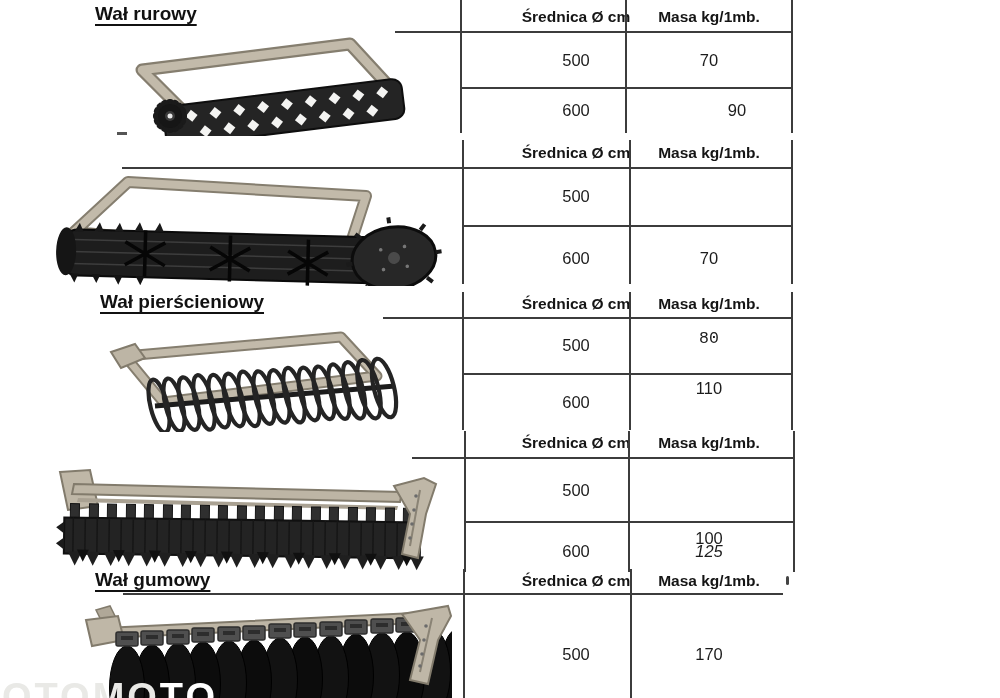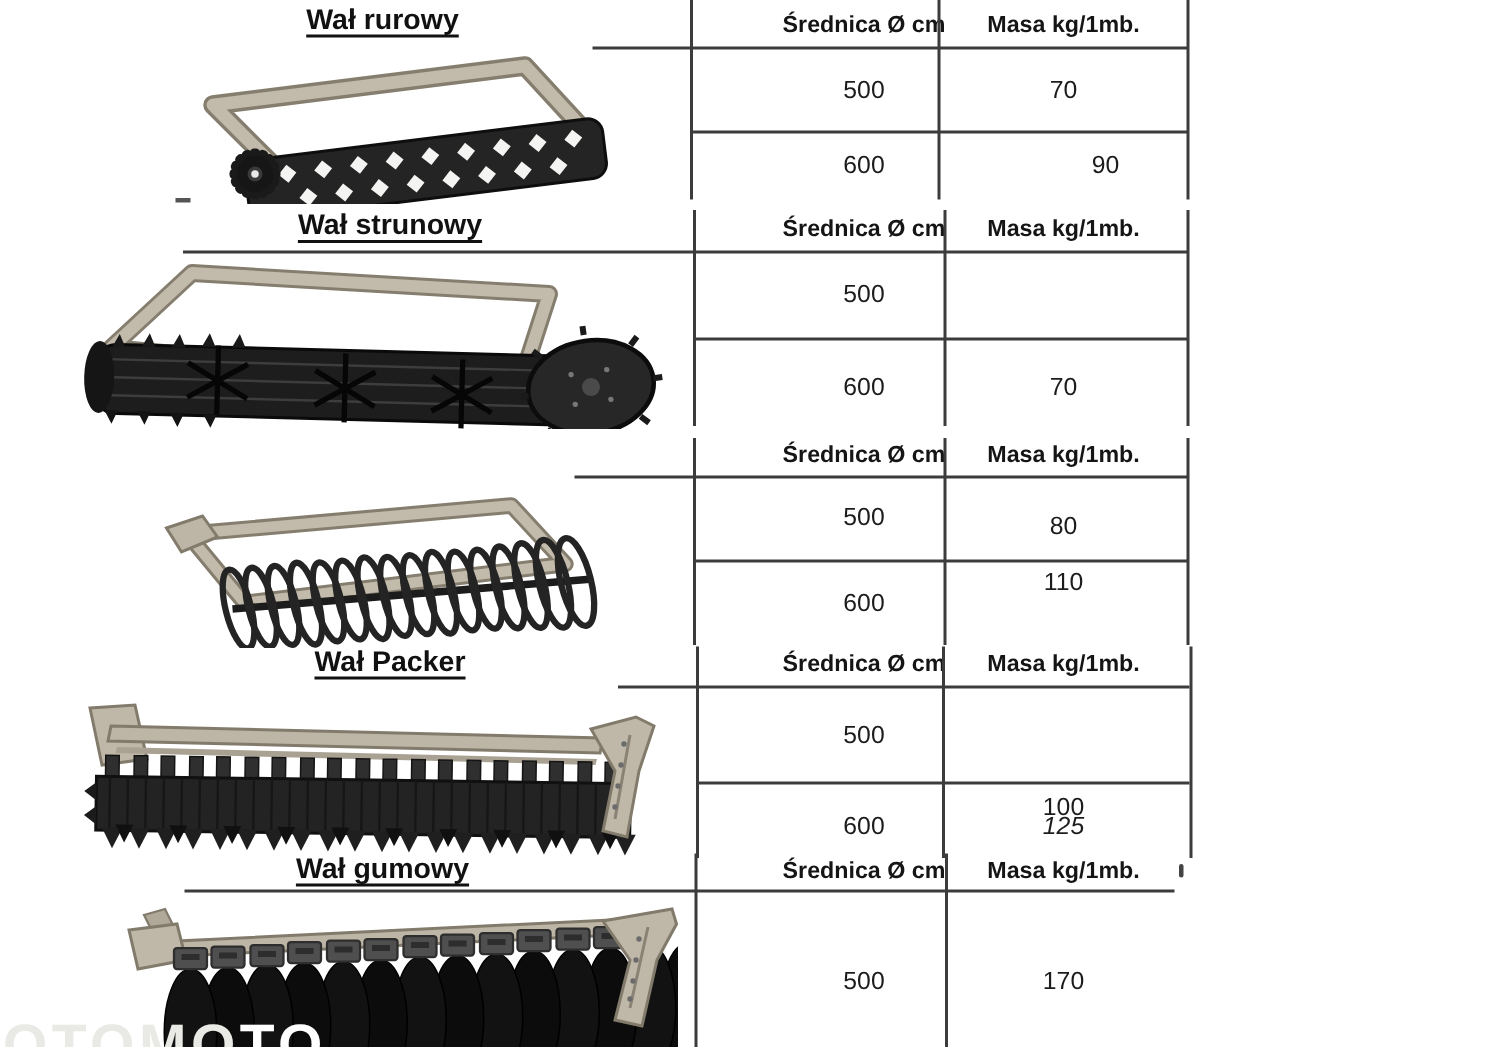--- a/index.html
+++ b/index.html
@@ -1,21 +1,21 @@
 <!DOCTYPE html>
 <html><head>
 <meta charset="utf-8">
 <style>
   html,body{margin:0;padding:0;background:#fff;}
   #canvas{position:relative;width:1000px;height:698px;background:#fff;overflow:hidden;
           font-family:"Liberation Sans",sans-serif;color:#1b1b1b;}
   .ln{position:absolute;background:#3c3c3c;}
   .hln{height:2px;}
   .vln{width:2px;}
-  .ptitle{position:absolute;width:320px;text-align:center;font-size:19px;font-weight:700;color:#111;}
+  .ptitle{position:absolute;width:320px;font-size:19px;font-weight:700;color:#111;}
   .ptitle span{text-decoration:underline;text-decoration-thickness:2px;text-underline-offset:4px;}
   .cell{position:absolute;display:flex;align-items:center;justify-content:center;}
   .hcell{font-weight:700;font-size:15.5px;color:#151515;}
   .vcell{font-weight:400;font-size:16.5px;color:#1c1c1c;}
   .c1{left:461px;width:166px;padding-left:32px;}
   .c2{left:627px;width:164px;}
   .imgbox{position:absolute;}
   .artifact{position:absolute;background:#555;}
   .wm{position:absolute;left:2px;top:637px;font-size:38px;font-weight:800;letter-spacing:3px;z-index:6;white-space:nowrap;margin-top:39px;}
   .wm-faint{color:#e9e9e6;}
@@ -76,21 +76,20 @@
   <div class="cell vcell c2" style="top:33px;height:55px;">70</div>
   <div class="cell vcell c1" style="top:88px;height:45px;">600</div>
   <div class="cell vcell c2" style="top:88px;height:45px;padding-left:28px;">90</div>
 
   <div class="ln vln" style="left:460px;top:0;height:133px;"></div>
   <div class="ln vln" style="left:625px;top:0;height:133px;"></div>
   <div class="ln vln" style="left:791px;top:0;height:133px;"></div>
   <div class="ln hln" style="left:395px;top:31px;width:397px;"></div>
   <div class="ln hln" style="left:460px;top:87px;width:332px;"></div>
 
-  <div class="ptitle" style="left:100px;top:140px;"><span>Wał strunowy</span></div>
   <div class="artifact" style="left:117px;top:132px;width:10px;height:3px;"></div>
 
   <svg class="imgbox" style="left:50px;top:168px;" width="392" height="118" viewBox="0 0 392 118">
     <path d="M78,14 L316,28 L296,90 L24,64 Z" fill="none" stroke="#857e6f" stroke-width="12" stroke-linejoin="round"></path>
     <path d="M78,14 L316,28 L296,90 L24,64 Z" fill="none" stroke="#c2baaa" stroke-width="8" stroke-linejoin="round"></path>
     <g transform="rotate(1.5 196 90)">
       <rect x="10" y="66" width="330" height="46" rx="18" fill="#1d1d1d" stroke="#0a0a0a" stroke-width="2"></rect>
       <path d="M14,76 H338 M13,88 H338 M12,100 H337" stroke="#3d3d3d" stroke-width="1.6" fill="none"></path>
       <path d="M24,68 l5,-9 l4,9 z M44,67 l5,-9 l4,9 z M64,67 l5,-9 l4,9 z M84,66 l5,-9 l4,9 z M104,66 l5,-9 l4,9 z" fill="#1a1a1a"></path>
       <path d="M20,110 l5,9 l4,-9 z M42,110 l5,9 l4,-9 z M64,111 l5,9 l4,-9 z M86,111 l5,9 l4,-9 z" fill="#141414"></path>
@@ -115,20 +114,21 @@
   <div class="cell vcell c1" style="top:168px;height:57px;">500</div>
   <div class="cell vcell c1" style="top:226px;height:64px;">600</div>
   <div class="cell vcell c2" style="top:226px;height:64px;">70</div>
 
   <div class="ln vln" style="left:462px;top:140px;height:144px;"></div>
   <div class="ln vln" style="left:629px;top:140px;height:144px;"></div>
   <div class="ln vln" style="left:791px;top:140px;height:144px;"></div>
   <div class="ln hln" style="left:122px;top:167px;width:670px;"></div>
   <div class="ln hln" style="left:462px;top:225px;width:330px;"></div>
 
+  <div class="ptitle" style="left:100px;top:291px;"><span>Wał pierścieniowy</span></div>
 
   <svg class="imgbox" style="left:103px;top:326px;" width="335" height="106" viewBox="0 0 335 106">
     <path d="M22,30 L238,11 L274,50 L60,76 Z" fill="none" stroke="#857e6f" stroke-width="11" stroke-linejoin="round"></path>
     <path d="M22,30 L238,11 L274,50 L60,76 Z" fill="none" stroke="#c2baaa" stroke-width="7" stroke-linejoin="round"></path>
     <polygon points="8,26 32,18 42,32 18,42" fill="#bdb5a5" stroke="#827b6c" stroke-width="2"></polygon>
     <g>
       <line x1="52" y1="80" x2="292" y2="60" stroke="#1c1c1c" stroke-width="5"></line>
       <ellipse cx="56" cy="80" rx="8.5" ry="27" transform="rotate(-14 56 80)" fill="none" stroke="#242424" stroke-width="4.2"></ellipse>
       <ellipse cx="71" cy="78.8" rx="8.5" ry="27" transform="rotate(-14 71 78.8)" fill="none" stroke="#242424" stroke-width="4.2"></ellipse>
       <ellipse cx="86" cy="77.6" rx="8.5" ry="27" transform="rotate(-14 86 77.6)" fill="none" stroke="#242424" stroke-width="4.2"></ellipse>
@@ -144,31 +144,30 @@
       <ellipse cx="236" cy="65.6" rx="8.5" ry="28" transform="rotate(-14 236 65.6)" fill="none" stroke="#242424" stroke-width="4.2"></ellipse>
       <ellipse cx="251" cy="64.4" rx="9" ry="29" transform="rotate(-14 251 64.4)" fill="none" stroke="#242424" stroke-width="4.2"></ellipse>
       <ellipse cx="266" cy="63.2" rx="9.5" ry="30" transform="rotate(-14 266 63.2)" fill="none" stroke="#242424" stroke-width="4.2"></ellipse>
       <ellipse cx="281" cy="62" rx="10" ry="30" transform="rotate(-14 281 62)" fill="none" stroke="#242424" stroke-width="4.2"></ellipse>
     </g>
   </svg>
 
   <div class="cell hcell c1" style="top:290px;height:27px;">Średnica Ø cm</div>
   <div class="cell hcell c2" style="top:290px;height:27px;">Masa kg/1mb.</div>
   <div class="cell vcell c1" style="top:318px;height:55px;">500</div>
-  <div class="cell vcell c2" style="top:326px;height:51px;">80</div>
+  <div class="cell vcell c2" style="top:313px;height:51px;font-family:Liberation Mono, monospace;">80</div>
   <div class="cell vcell c1" style="top:374px;height:57px;">600</div>
   <div class="cell vcell c2" style="top:360px;height:57px;">110</div>
 
   <div class="ln vln" style="left:462px;top:292px;height:138px;"></div>
   <div class="ln vln" style="left:629px;top:292px;height:138px;"></div>
   <div class="ln vln" style="left:791px;top:292px;height:138px;"></div>
   <div class="ln hln" style="left:383px;top:317px;width:409px;"></div>
   <div class="ln hln" style="left:462px;top:373px;width:330px;"></div>
 
-  <div class="ptitle" style="left:100px;top:431px;"><span>Wał Packer</span></div>
 
   <svg class="imgbox" style="left:48px;top:462px;" width="400" height="112" viewBox="0 0 400 112">
     <polygon points="12,10 42,8 50,44 20,48" fill="#bfb7a7" stroke="#827b6c" stroke-width="2"></polygon>
     <polygon points="26,22 354,30 352,40 24,32" fill="#bdb5a5" stroke="#827b6c" stroke-width="2"></polygon>
     <polygon points="30,36 350,44 349,48 29,40" fill="#a9a192"></polygon>
     <g transform="rotate(0.8 200 80)">
       <g fill="#2f2f2f" stroke="#141414" stroke-width="1">
         <rect x="22" y="44" width="9" height="16"></rect>
           <rect x="41" y="44" width="9" height="16"></rect>
           <rect x="59" y="44" width="9" height="16"></rect>

